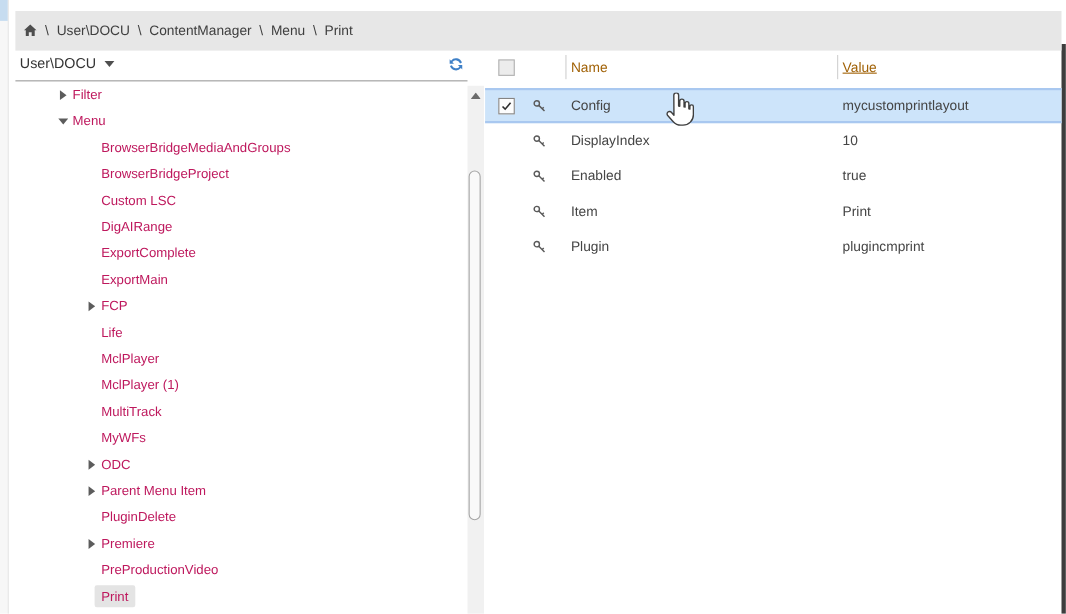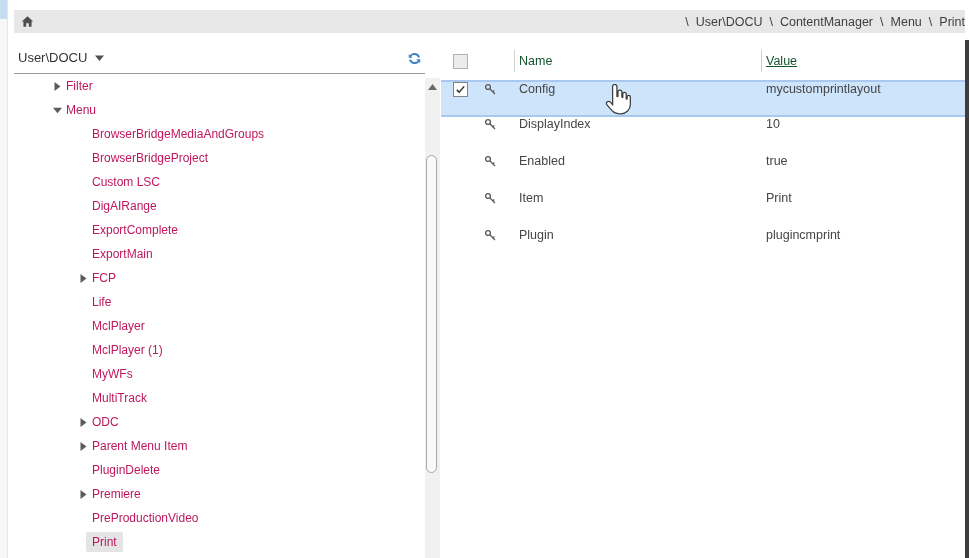--- a/index.html
+++ b/index.html
@@ -7,23 +7,23 @@
     width:969px;height:558px;position:relative;overflow:hidden;background:#fff;
     font-family:"Liberation Sans",sans-serif;
     -webkit-font-smoothing:antialiased;
   }
   
   .edge-left{position:absolute;left:0;top:0;width:7px;height:558px;background:#f7f7f7;border-right:1px solid #e6e6e6;}
   .edge-left-blue{position:absolute;left:0;top:0;width:7px;height:19px;background:var(--edge-strip-blue,#c6dcf0);}
   .edge-right{position:absolute;left:965px;top:40px;width:4px;height:518px;background:var(--edge-strip-dark,#3d3d3d);}
 
   
-  .breadcrumb{position:absolute;left:14px;top:10px;width:951px;height:23px;
+  .breadcrumb{position:absolute;left:14px;top:10px;width:951px;height:36px;
     background:var(--breadcrumb-bg,#e7e7e7);display:flex;align-items:center;
-    padding-left:7px;box-sizing:border-box;font-size:12.5px;color:#3f3f3f;justify-content:space-between;}
+    padding-left:7px;box-sizing:border-box;font-size:12.5px;color:#3f3f3f;}
   .crumb-sep{margin:0 7px;color:#3f3f3f;}
   .crumb{white-space:nowrap;}
   .home{display:inline-flex;align-items:center;margin-top:-1px;}
 
   
   .left-panel{position:absolute;left:14px;top:42px;width:427px;height:516px;}
   .panel-header{height:32px;width:411px;display:flex;align-items:center;padding-left:4px;
     border-bottom:1px solid #9b9b9b;box-sizing:border-box;position:relative;font-size:13px;color:#333;}
   .caret{margin-left:7px;display:inline-flex;}
   .refresh-btn{position:absolute;left:388px;top:4px;width:24px;height:24px;display:flex;
@@ -39,31 +39,31 @@
   .tree-row.selected .tree-label{background:var(--tree-selection-bg,#e4e4e4);padding:3px 6px;margin-left:-6px;border-radius:2px;}
 
   
   .vscroll{position:absolute;left:411px;top:36px;width:15px;height:480px;background:#f1f1f1;}
   .vscroll .up{position:absolute;top:2px;left:0;width:15px;height:14px;display:flex;align-items:center;justify-content:center;}
   .vscroll .thumb{position:absolute;left:1px;top:77px;width:11px;height:318px;background:#f9f9f9;
     border:1px solid #a6a6a6;border-radius:7px;box-sizing:border-box;}
 
   
   .right-panel{position:absolute;left:441px;top:42px;width:524px;height:516px;font-size:12.5px;color:#454545;}
-  .grid-header{height:38px;display:flex;align-items:stretch;color:#14532d;}
+  .grid-header{height:38px;display:flex;align-items:stretch;color:#a16207;}
   .h-c1{flex:0 0 73px;display:flex;align-items:center;padding-left:12px;box-sizing:border-box;}
   .h-div{width:1px;background:#d0d0d0;margin:8px 0;}
   .h-c2{flex:0 0 246px;display:flex;align-items:center;padding-left:4px;box-sizing:border-box;}
   .h-c3{flex:1;display:flex;align-items:center;padding-left:4px;text-decoration:underline;}
   .checkbox{width:15px;height:15px;box-sizing:border-box;background:#ececec;border:1px solid #b1b1b1;
     display:flex;align-items:center;justify-content:center;flex:none;}
   .prop-row .checkbox{background:#fdfdfd;border:1px solid #848484;}
   .prop-row .checkbox.hidden{visibility:hidden;}
 
-  .prop-row{height:37px;display:flex;align-items:flex-start;box-sizing:border-box;}
+  .prop-row{height:32px;display:flex;align-items:center;box-sizing:border-box;}
   .prop-row.selected{background:var(--selection-bg,#cde4fa);
     border-top:2px solid var(--selection-border,#a9c8f0);
     border-bottom:2px solid var(--selection-border,#a9c8f0);}
   .r-c1{flex:0 0 73px;display:flex;align-items:center;padding-left:12px;box-sizing:border-box;gap:16px;}
   .r-c2{flex:0 0 247px;padding-left:5px;box-sizing:border-box;white-space:nowrap;}
   .r-c3{flex:1;padding-left:5px;box-sizing:border-box;white-space:nowrap;}
   .key-ic{display:inline-flex;}
 
   .hand-cursor{position:absolute;left:604px;top:84px;z-index:50;pointer-events:none;}
 </style>
@@ -144,24 +144,24 @@
       <div class="tree-row lvl2 leaf">
         <span class="tree-label">Life</span>
       </div>
       <div class="tree-row lvl2 leaf">
         <span class="tree-label">MclPlayer</span>
       </div>
       <div class="tree-row lvl2 leaf">
         <span class="tree-label">MclPlayer (1)</span>
       </div>
       <div class="tree-row lvl2 leaf">
+        <span class="tree-label">MultiTrack</span>
+      </div>
+      <div class="tree-row lvl2 leaf">
         <span class="tree-label">MyWFs</span>
-      </div>
-      <div class="tree-row lvl2 leaf">
-        <span class="tree-label">MultiTrack</span>
       </div>
       <div class="tree-row lvl2">
         <span class="expander">
           <svg width="10" height="11" viewBox="0 0 10 11">
             <polygon points="2.5,1 8.5,5.5 2.5,10" fill="#5c5c5c"></polygon>
           </svg>
         </span>
         <span class="tree-label">ODC</span>
       </div>
       <div class="tree-row lvl2">

